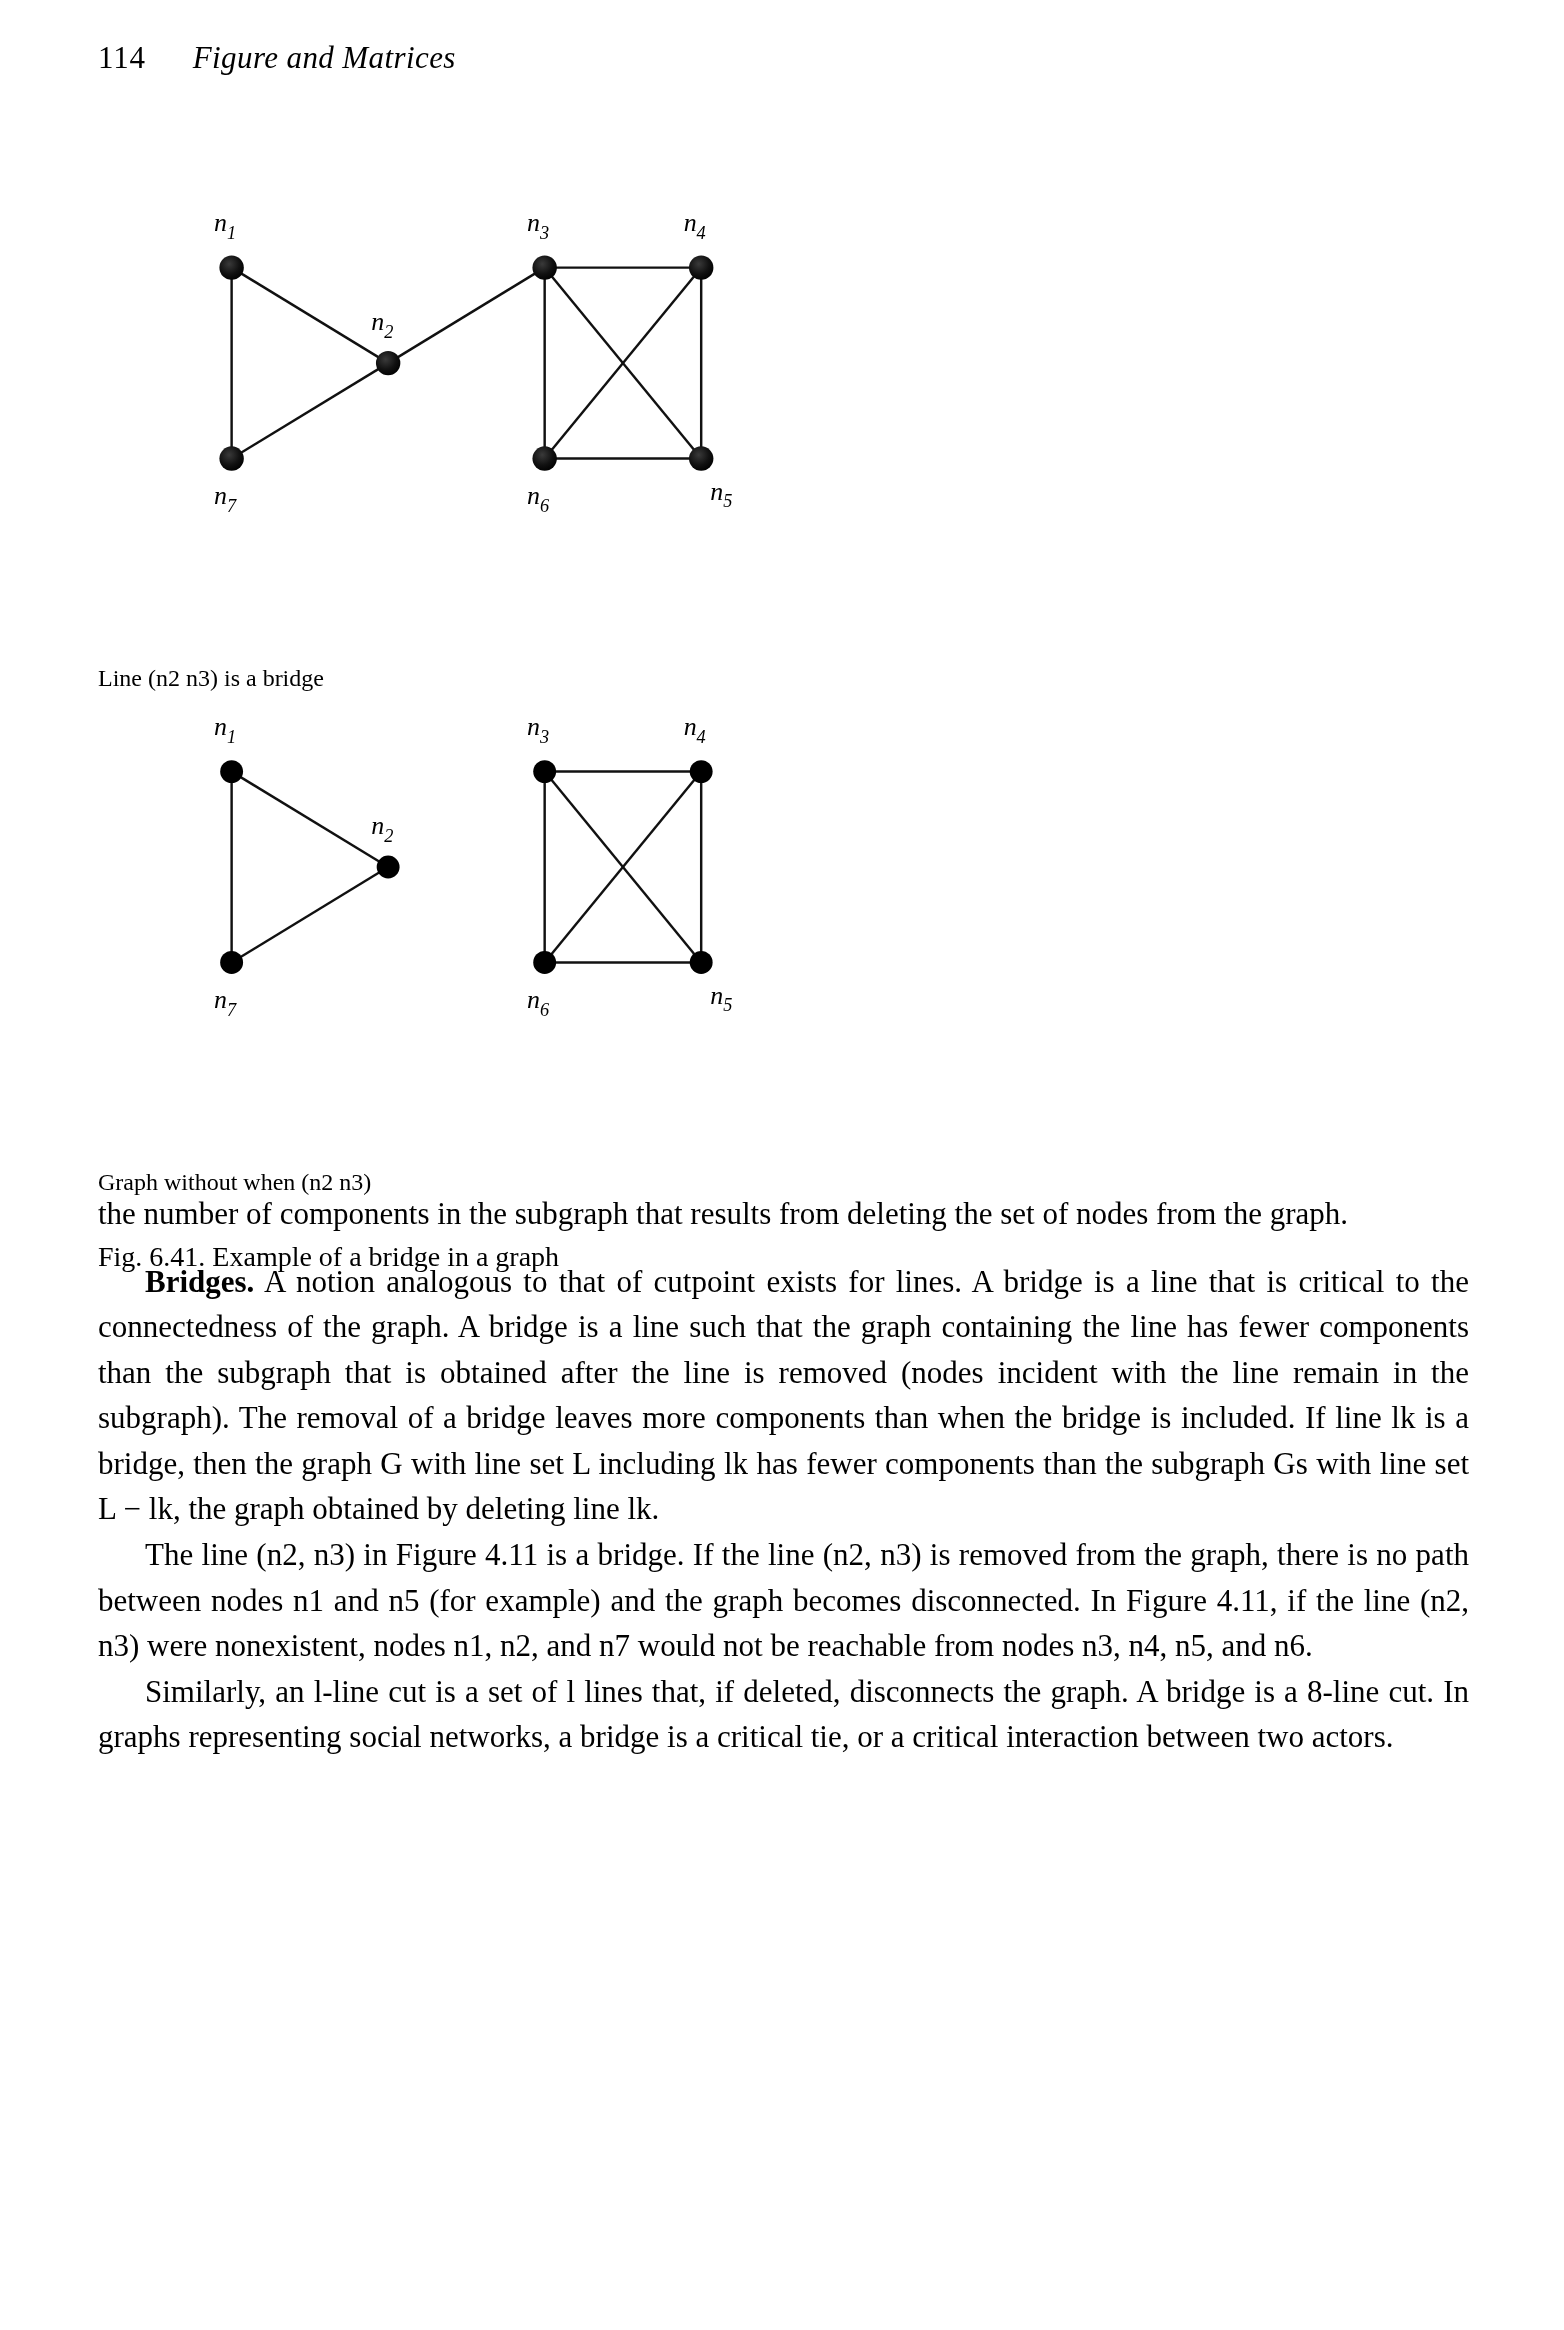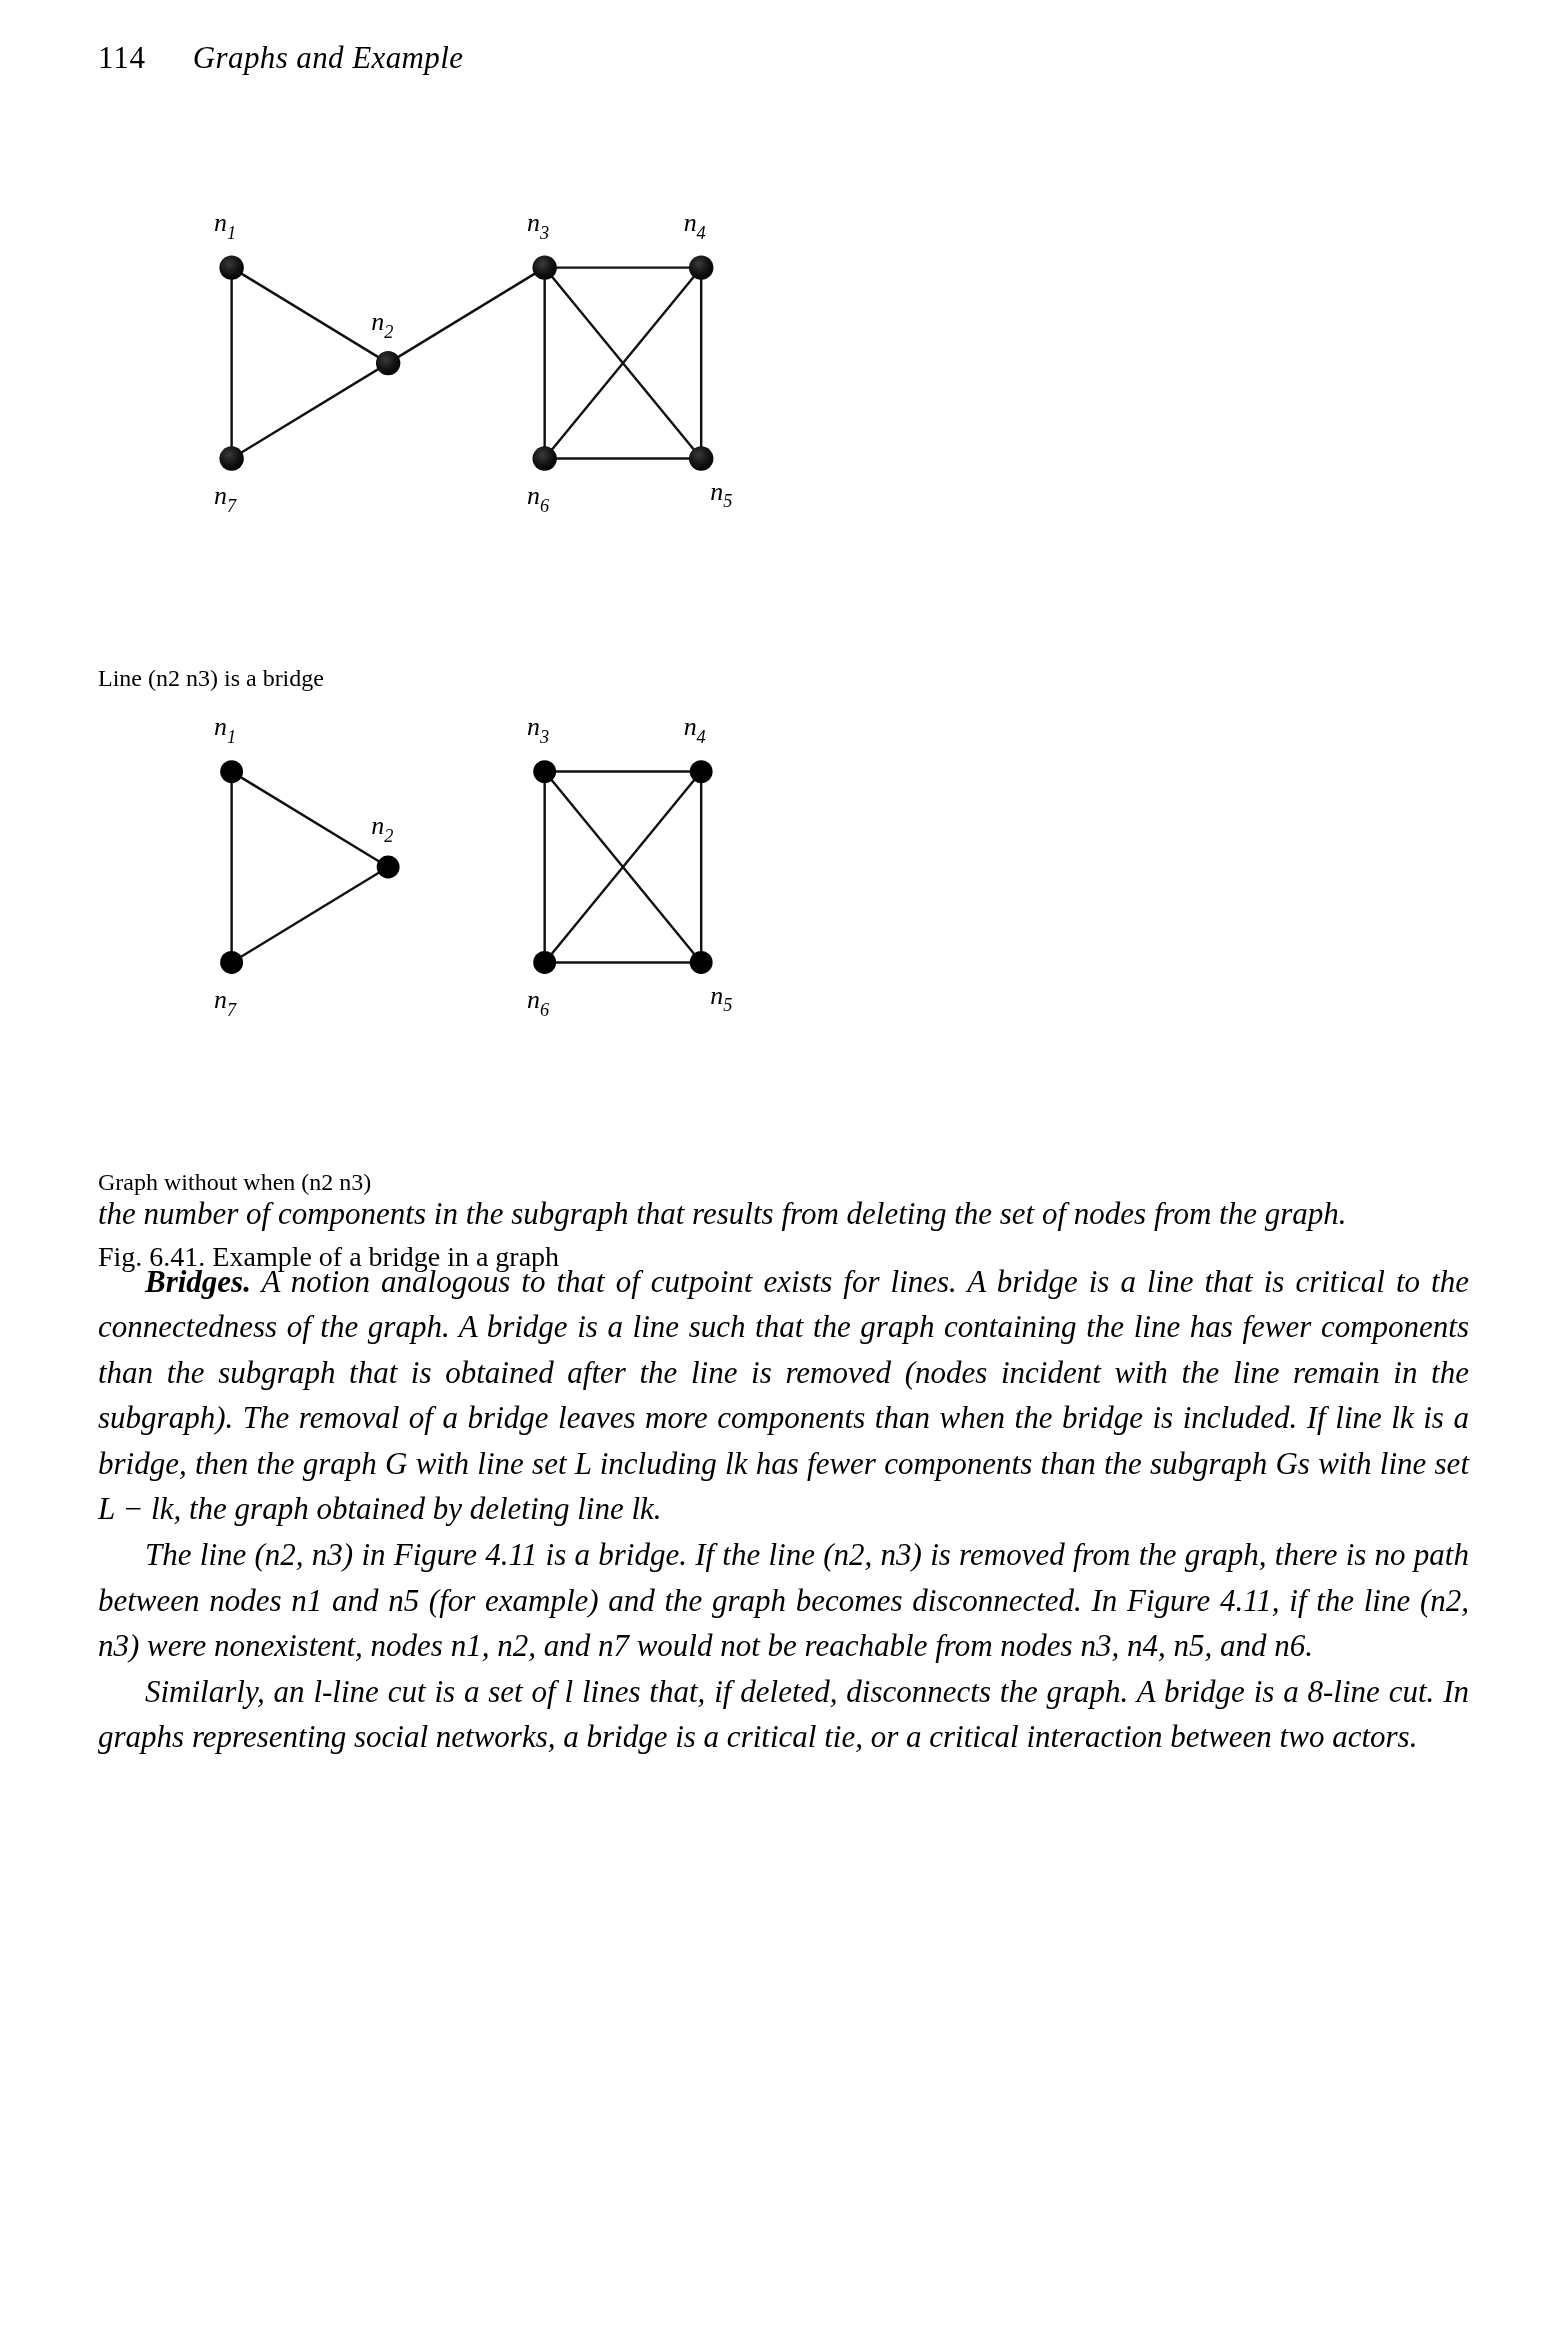--- a/index.html
+++ b/index.html
@@ -68,34 +68,33 @@
     position: absolute;
     left: 98px;
     top: 1191px;
     width: 1371px;
     font-size: 31px;
     line-height: 1.47;
     text-align: justify;
   }
   .body-text p {
     margin: 0 0 0 0;
-    font-style: italic;
   }
   p.para-gap { margin-top: 22px; }
   .indent { text-indent: 47px; }
   .bold { font-weight: bold; }
 </style>
 </head>
 <body>
 
 <div class="page">
 
   <div class="header">
     <span class="page-number">114</span>
-    <span class="running-title">Graphs and Example</span>
+    <span class="running-title">Figure and Matrices</span>
   </div>
 
   <div class="figure">
 
     <svg class="fig-svg" width="1298" height="1069" viewBox="0 0 1700 1400">
       <defs>
         <radialGradient id="roughnode" cx="40%" cy="35%" r="70%">
           <stop offset="0%" stop-color="#3a3a3a"></stop>
           <stop offset="60%" stop-color="#111111"></stop>
           <stop offset="100%" stop-color="#000000"></stop>

